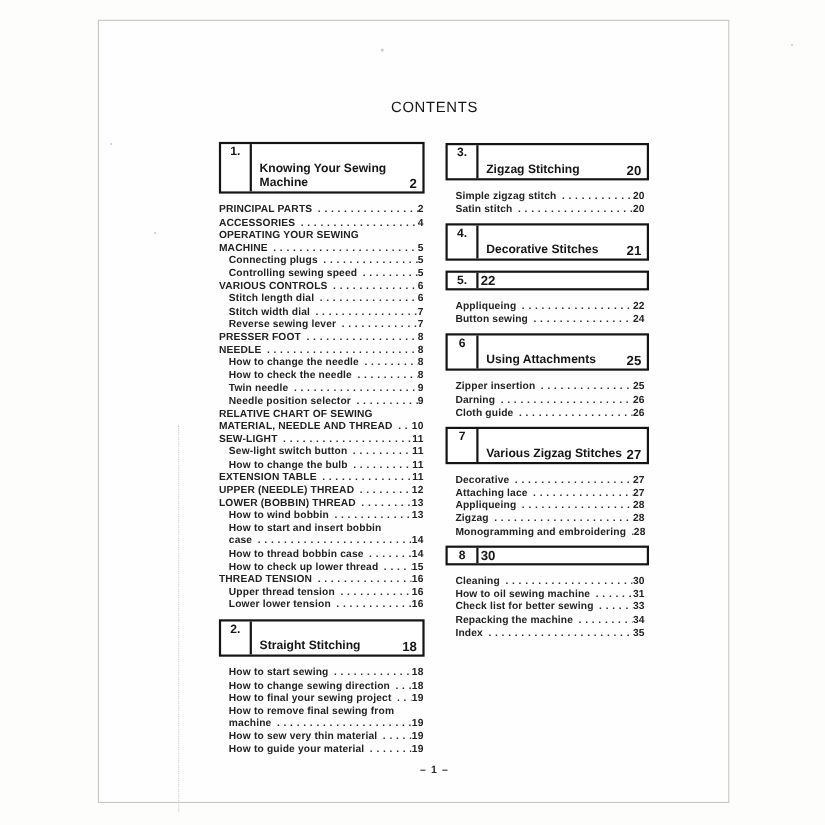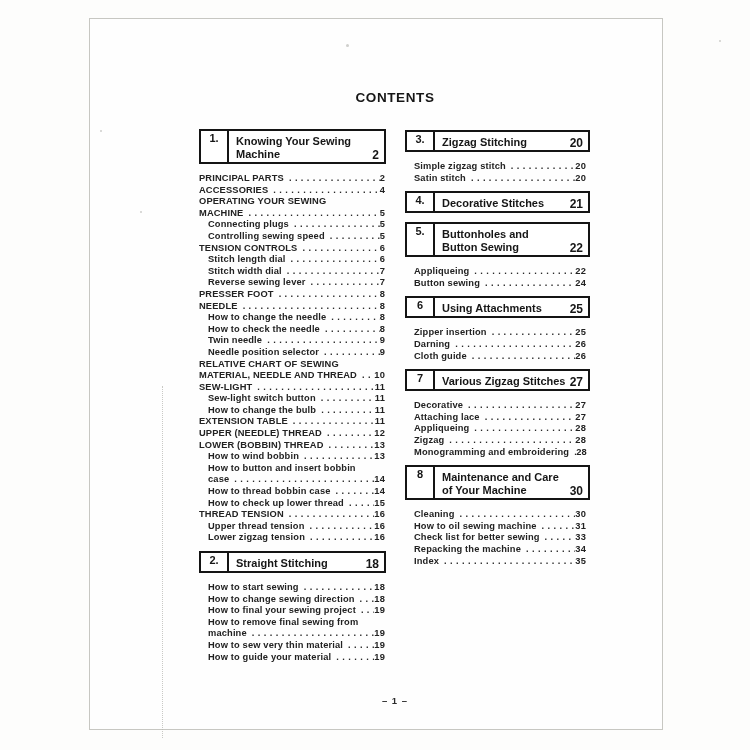--- a/index.html
+++ b/index.html
@@ -14,40 +14,40 @@
     position:absolute;left:89px;top:18px;width:572px;height:710px;
     border:1px solid #c7c7c2;background:#fefefe;
   }
   .binding-shadow{
     position:absolute;left:162px;top:386px;height:352px;width:0;
     border-left:1px dotted #b8b8b2;opacity:.75;
   }
   .speck{position:absolute;background:#a9a9a4;border-radius:50%;opacity:.55;}
   .heading{
     position:absolute;left:199px;top:90px;width:392px;
-    text-align:center;font-weight:700;font-size:13.5px;letter-spacing:.6px;
+    text-align:center;font-weight:400;font-size:13.5px;letter-spacing:.6px;
     color:#161616;
   }
   .col{position:absolute;}
   .col-left{left:199px;top:129px;width:187px;}
   .col-right{left:405px;top:130px;width:185px;}
 
   .secbox{
     display:flex;align-items:stretch;
     border:2px solid #141414;background:#fff;
     margin:7px 0 9px 0;
   }
   .secbox:first-child{margin-top:0;}
   .secnum{
     width:26px;flex:0 0 26px;border-right:2px solid #141414;
     text-align:center;font-weight:700;font-size:11px;line-height:13px;
     padding-top:1px;color:#161616;
   }
   .sectitle{
-    flex:1;padding:4px 2px 1px 7px;
+    flex:1;padding:16px 2px 1px 7px;
     font-weight:700;font-size:11px;line-height:13px;color:#161616;
     white-space:nowrap;
   }
   .secpage{
     align-self:flex-end;padding:0 5px 0 2px;
     font-weight:700;font-size:12px;line-height:14px;color:#161616;
   }
   .entry{
     display:flex;align-items:flex-start;height:11.6px;
     font-weight:700;font-size:9.3px;line-height:11.6px;
@@ -108,21 +108,21 @@
       <span class="txt">Connecting plugs</span>
       <span class="dots">............................................................</span>
       <span class="pg">5</span>
     </div>
     <div class="entry ind">
       <span class="txt">Controlling sewing speed</span>
       <span class="dots">............................................................</span>
       <span class="pg">5</span>
     </div>
     <div class="entry">
-      <span class="txt">TENSION CONTROLS</span>
+      <span class="txt">VARIOUS CONTROLS</span>
       <span class="dots">............................................................</span>
       <span class="pg">6</span>
     </div>
     <div class="entry ind">
       <span class="txt">Stitch length dial</span>
       <span class="dots">............................................................</span>
       <span class="pg">6</span>
     </div>
     <div class="entry ind">
       <span class="txt">Stitch width dial</span>
@@ -201,21 +201,21 @@
       <span class="txt">LOWER (BOBBIN) THREAD</span>
       <span class="dots">............................................................</span>
       <span class="pg">13</span>
     </div>
     <div class="entry ind">
       <span class="txt">How to wind bobbin</span>
       <span class="dots">............................................................</span>
       <span class="pg">13</span>
     </div>
     <div class="entry ind">
-      <span class="txt">How to button and insert bobbin</span>
+      <span class="txt">How to start and insert bobbin</span>
     </div>
     <div class="entry ind">
       <span class="txt">case</span>
       <span class="dots">............................................................</span>
       <span class="pg">14</span>
     </div>
     <div class="entry ind">
       <span class="txt">How to thread bobbin case</span>
       <span class="dots">............................................................</span>
       <span class="pg">14</span>
@@ -229,21 +229,21 @@
       <span class="txt">THREAD TENSION</span>
       <span class="dots">............................................................</span>
       <span class="pg">16</span>
     </div>
     <div class="entry ind">
       <span class="txt">Upper thread tension</span>
       <span class="dots">............................................................</span>
       <span class="pg">16</span>
     </div>
     <div class="entry ind">
-      <span class="txt">Lower zigzag tension</span>
+      <span class="txt">Lower lower tension</span>
       <span class="dots">............................................................</span>
       <span class="pg">16</span>
     </div>
     <div class="secbox">
       <span class="secnum">2.</span>
       <span class="sectitle"><span>Straight Stitching</span></span>
       <span class="secpage">18</span>
     </div>
     <div class="entry ind">
       <span class="txt">How to start sewing</span>
@@ -295,21 +295,20 @@
       <span class="dots">............................................................</span>
       <span class="pg">20</span>
     </div>
     <div class="secbox">
       <span class="secnum">4.</span>
       <span class="sectitle"><span>Decorative Stitches</span></span>
       <span class="secpage">21</span>
     </div>
     <div class="secbox">
       <span class="secnum">5.</span>
-      <span class="sectitle"><span>Buttonholes and</span><br><span>Button Sewing</span></span>
       <span class="secpage">22</span>
     </div>
     <div class="entry ind">
       <span class="txt">Appliqueing</span>
       <span class="dots">............................................................</span>
       <span class="pg">22</span>
     </div>
     <div class="entry ind">
       <span class="txt">Button sewing</span>
       <span class="dots">............................................................</span>
@@ -360,21 +359,20 @@
       <span class="dots">............................................................</span>
       <span class="pg">28</span>
     </div>
     <div class="entry ind">
       <span class="txt">Monogramming and embroidering</span>
       <span class="dots">............................................................</span>
       <span class="pg">28</span>
     </div>
     <div class="secbox">
       <span class="secnum">8</span>
-      <span class="sectitle"><span>Maintenance and Care</span><br><span>of Your Machine</span></span>
       <span class="secpage">30</span>
     </div>
     <div class="entry ind">
       <span class="txt">Cleaning</span>
       <span class="dots">............................................................</span>
       <span class="pg">30</span>
     </div>
     <div class="entry ind">
       <span class="txt">How to oil sewing machine</span>
       <span class="dots">............................................................</span>

